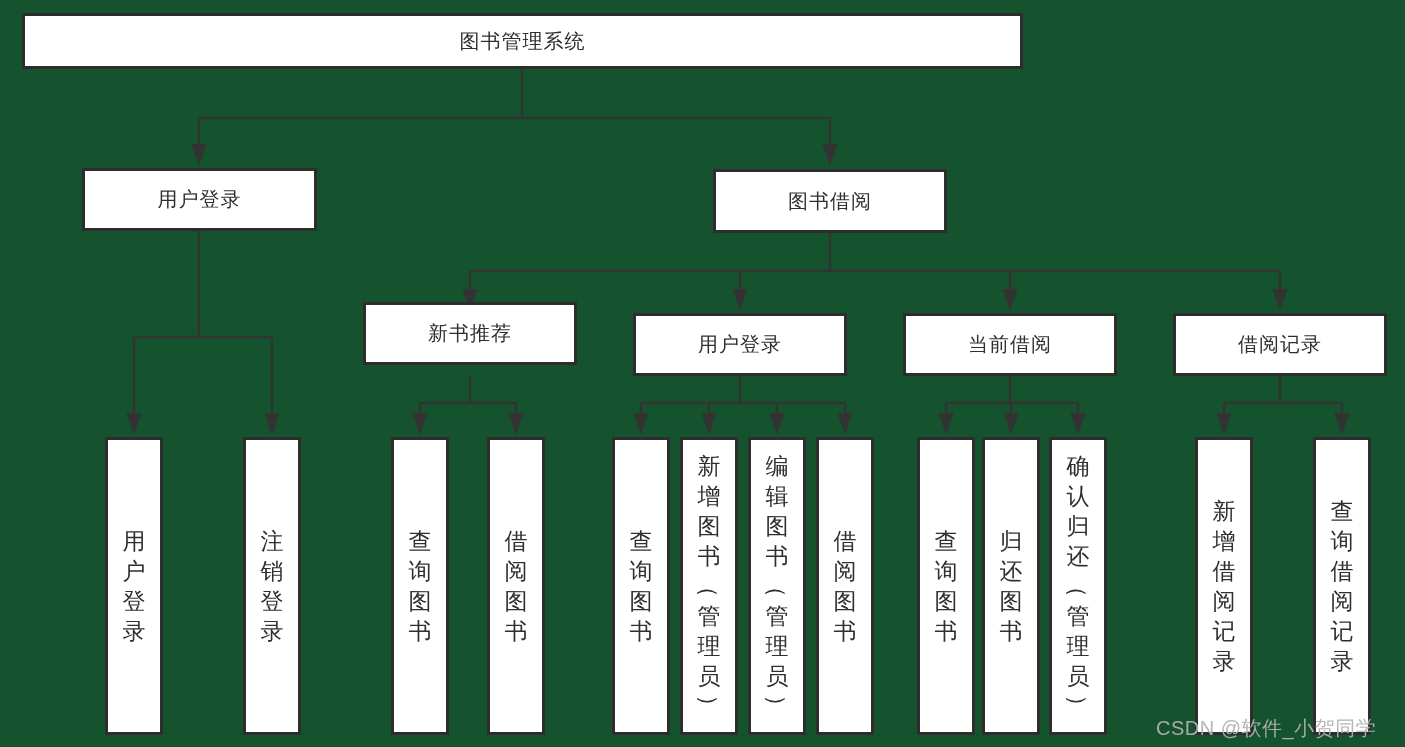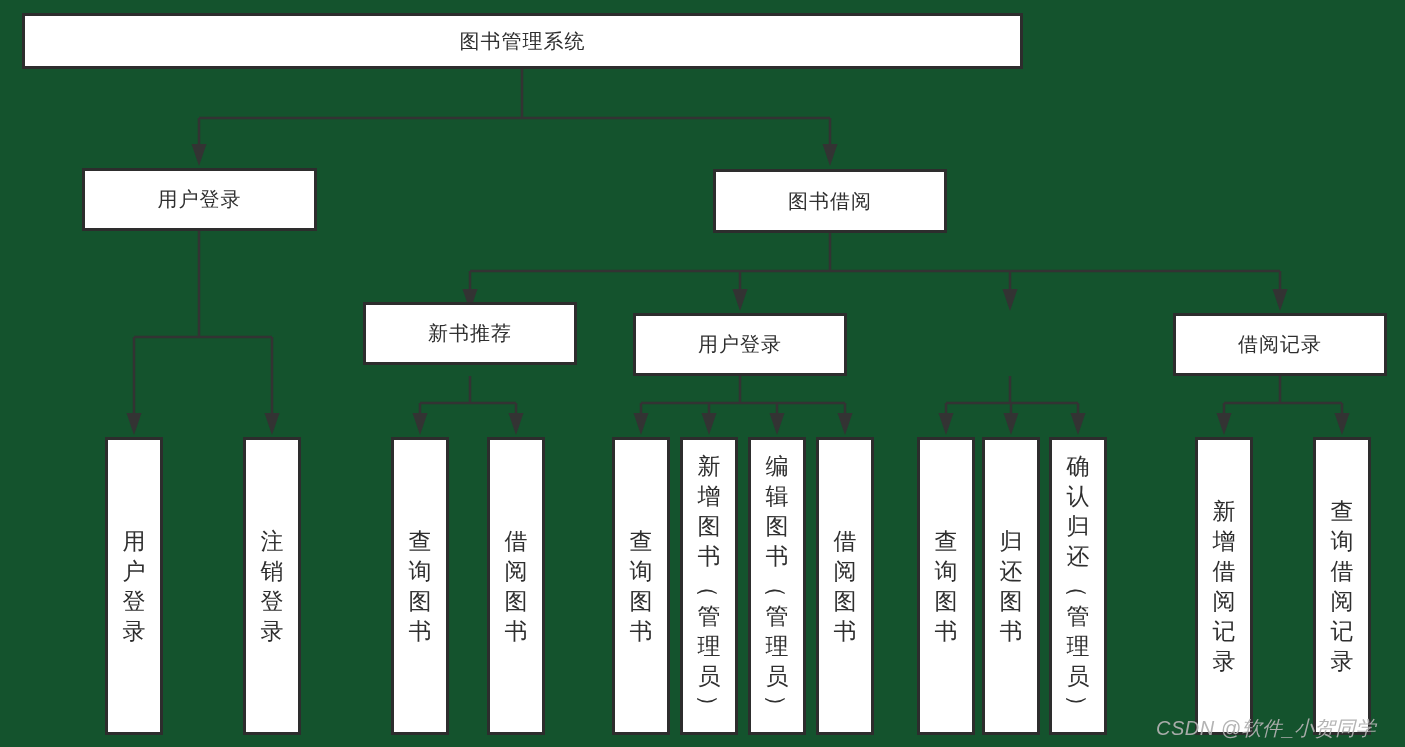--- a/index.html
+++ b/index.html
@@ -40,21 +40,20 @@
   .vlabel .ch.rot{transform:rotate(90deg);}
   #watermark{
     position:absolute;
     left:1156px;
     top:715px;
     z-index:5;
     font-size:20px;
     letter-spacing:0.5px;
     color:rgba(176,176,176,0.95);
     white-space:nowrap;
-    font-style:italic;
   }
 </style>
 </head>
 <body>
 
 <div id="stage">
 
   <svg class="wires" width="1405" height="747" viewBox="0 0 1405 747">
     <g stroke="#333333" stroke-width="2.5" fill="none">
       <path d="M522 69 V118 M199 118 H830 M199 118 V146 M830 118 V146"></path>
@@ -98,20 +97,23 @@
   <div class="box" style="left:713px;top:169px;width:234px;height:64px">
     <span class="hlabel">图书借阅</span>
   </div>
 
   <div class="box" style="left:363px;top:302px;width:214px;height:63px">
     <span class="hlabel">新书推荐</span>
   </div>
   <div class="box" style="left:633px;top:313px;width:214px;height:63px">
     <span class="hlabel">用户登录</span>
   </div>
+  <div class="box" style="left:903px;top:313px;width:214px;height:63px">
+    <span class="hlabel">当前借阅</span>
+  </div>
   <div class="box" style="left:1173px;top:313px;width:214px;height:63px">
     <span class="hlabel">借阅记录</span>
   </div>
 
   <div class="box" style="left:105px;top:437px;width:58px;height:298px">
     <div class="vlabel">
         <span class="ch">用</span>
         <span class="ch">户</span>
         <span class="ch">登</span>
         <span class="ch">录</span>

